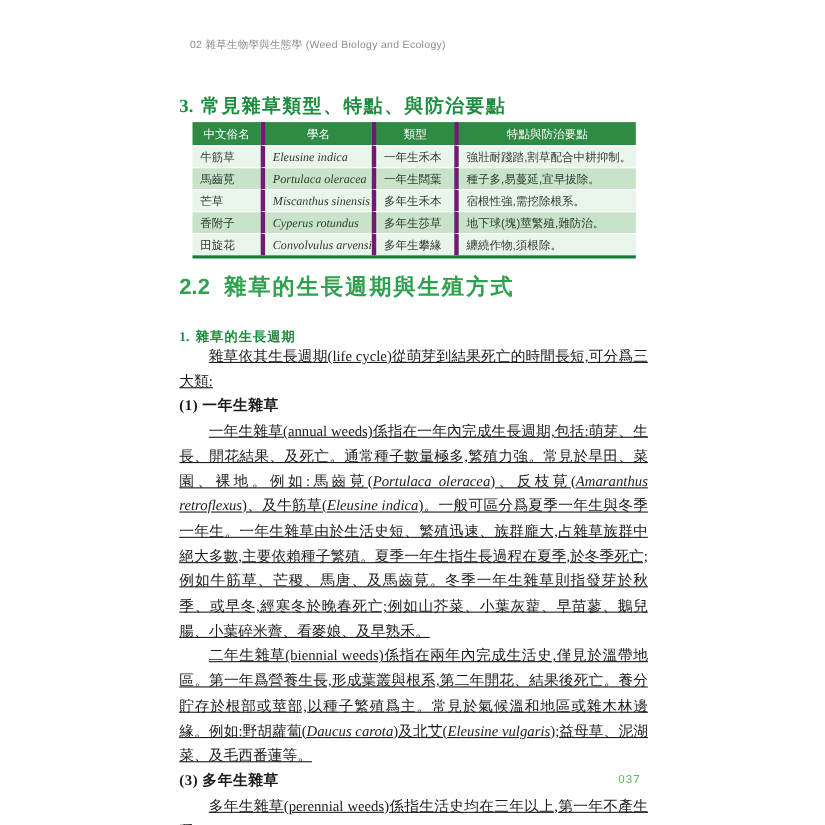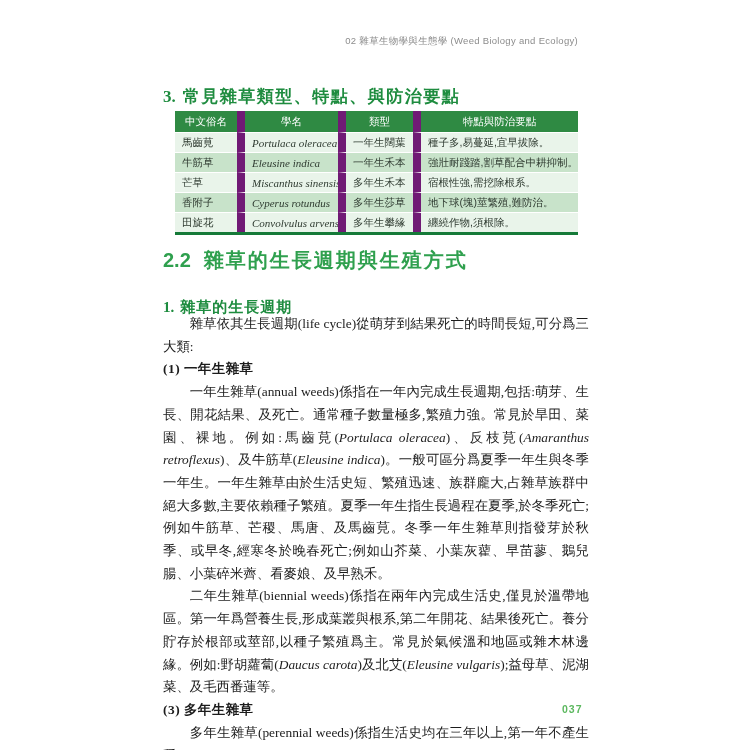--- a/index.html
+++ b/index.html
@@ -11,21 +11,21 @@
     overflow: hidden;
     font-family: "Liberation Serif", serif;
   }
 
   
   .running-header {
     position: absolute;
     top: 35px;
     left: 0;
     width: 578px;
-    text-align: right;
+    text-align: center;
     font-family: "Liberation Sans", sans-serif;
     font-size: 9.5px;
     color: var(--header-gray, #8c8c8c);
     letter-spacing: 0.3px;
   }
 
   
   .sec3 {
     position: absolute;
     top: 85px;
@@ -62,21 +62,21 @@
   }
   .weed-table td {
     height: 19px;
     padding: 0 7px;
     color: #2f3b31;
     overflow: hidden;
     white-space: nowrap;
   }
   .weed-table tbody tr:nth-child(odd) td  { background: var(--row-light, #e9f4ea); }
   .weed-table tbody tr:nth-child(even) td { background: var(--row-dark, #c8e3ca); }
-  .weed-table th + th, .weed-table td + td { border-left: 8px solid #701a75; }
+  .weed-table th + th, .weed-table td + td { border-left: 4px solid #701a75; }
   .weed-table tbody td { border-top: 1px solid #ffffff; }
   .c-latin {
     font-style: italic;
     font-family: "Liberation Serif", serif;
     font-size: 11px;
   }
 
   
   .h22 {
     position: absolute;
@@ -89,51 +89,51 @@
     letter-spacing: 2px;
     text-align: center;
   }
   .h22 .h22-num { margin-right: 13px; letter-spacing: 0; }
 
   
   .sub1 {
     position: absolute;
     top: 298px;
     left: 163px;
-    font-size: 15px;
+    font-size: 12px;
     font-weight: bold;
     color: var(--green-dark, #1e8c3f);
     letter-spacing: 1px;
   }
   .sub1 .num { margin-right: 6px; letter-spacing: 0; }
 
   
   .body-text {
     position: absolute;
     top: 313px;
     left: 163px;
     width: 426px;
     font-size: 13.4px;
     line-height: 22.7px;
     color: #1c1c1c;
     text-align: justify;
   }
   .body-text p { margin: 0; }
-  .indent { text-indent: 2em; }
+  .indent { text-indent: 2em; text-decoration: underline; }
   .item-head { font-weight: bold; letter-spacing: 0.5px; }
   .latin-italic { font-style: italic; }
 
   
   .page-num {
     position: absolute;
     top: 703px;
     left: 562px;
     font-family: "Liberation Sans", sans-serif;
     font-size: 10.5px;
-    font-weight: bold;
+    font-weight: normal;
     color: var(--green-page, #5cb85f);
     letter-spacing: 1px;
   }
 </style>
 </head>
 <body>
 
 <div class="page">
 
   <div class="running-header">02 雜草生物學與生態學 (Weed Biology and Ecology)</div>
@@ -152,30 +152,30 @@
     <thead>
       <tr>
         <th>中文俗名</th>
         <th>學名</th>
         <th>類型</th>
         <th>特點與防治要點</th>
       </tr>
     </thead>
     <tbody>
       <tr>
+        <td class="c-name">牛筋草</td>
+        <td class="c-latin">Eleusine indica</td>
+        <td class="c-type">一年生禾本</td>
+        <td class="c-notes">強壯耐踐踏,割草配合中耕抑制。</td>
+      </tr>
+      <tr>
         <td class="c-name">馬齒莧</td>
         <td class="c-latin">Portulaca oleracea</td>
         <td class="c-type">一年生闊葉</td>
         <td class="c-notes">種子多,易蔓延,宜早拔除。</td>
-      </tr>
-      <tr>
-        <td class="c-name">牛筋草</td>
-        <td class="c-latin">Eleusine indica</td>
-        <td class="c-type">一年生禾本</td>
-        <td class="c-notes">強壯耐踐踏,割草配合中耕抑制。</td>
       </tr>
       <tr>
         <td class="c-name">芒草</td>
         <td class="c-latin">Miscanthus sinensis</td>
         <td class="c-type">多年生禾本</td>
         <td class="c-notes">宿根性強,需挖除根系。</td>
       </tr>
       <tr>
         <td class="c-name">香附子</td>
         <td class="c-latin">Cyperus rotundus</td>

